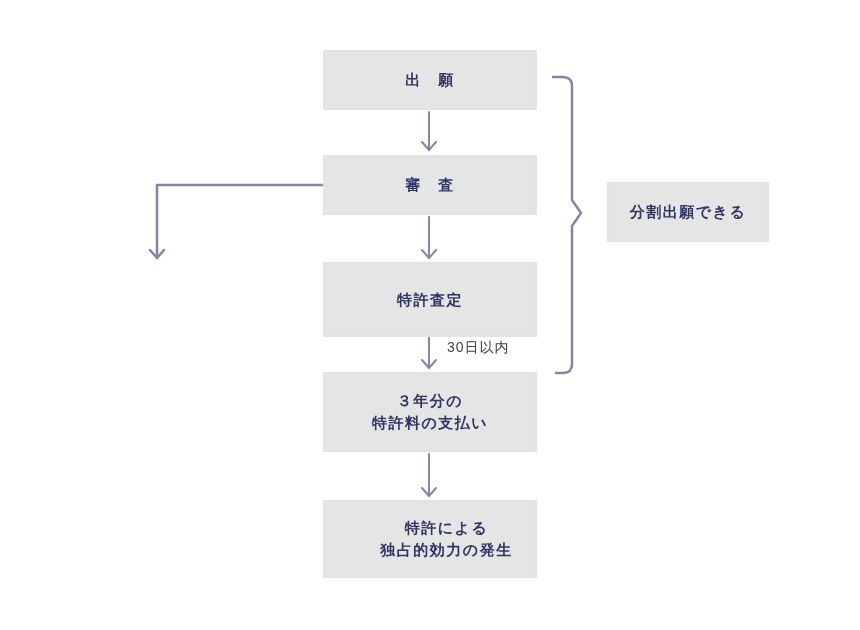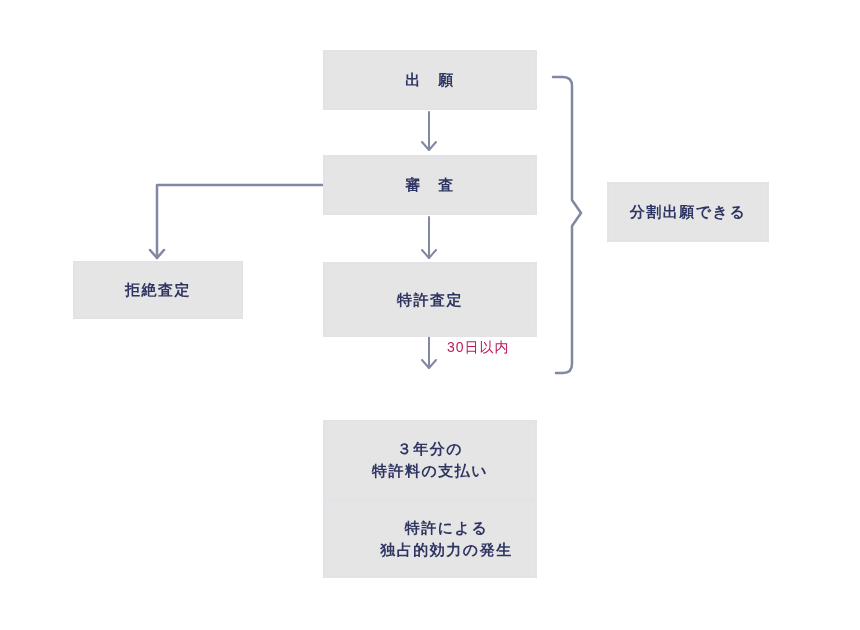--- a/index.html
+++ b/index.html
@@ -36,29 +36,29 @@
     font-size: 15px;
     line-height: 22px;
     letter-spacing: 1.5px;
     white-space: pre-line;
   }
   #node-application      { left: 323px; top:  50px; width: 214px; height: 60px; }
   #node-examination      { left: 323px; top: 155px; width: 214px; height: 60px; }
   #node-rejection        { left:  73px; top: 261px; width: 170px; height: 58px; }
   #node-patent-decision  { left: 323px; top: 262px; width: 214px; height: 75px; }
   #node-divisional       { left: 607px; top: 182px; width: 162px; height: 60px; }
-  #node-fee-payment      { left: 323px; top: 372px; width: 214px; height: 80px; margin-top: 48px; }
+  #node-fee-payment      { left: 323px; top: 372px; width: 214px; height: 80px; }
   #node-exclusive-effect { left: 323px; top: 500px; width: 214px; height: 78px; padding-left: 33px; }
   .edge-label {
     position: absolute;
     left: 447px;
     top: 339px;
     font-size: 14px;
     letter-spacing: 1px;
-    color: #be185d;
+    color: #404040;
   }
 </style>
 </head>
 <body>
 
 <div class="canvas">
 
   <svg class="connector-layer" width="860" height="630" viewBox="0 0 860 630" fill="none" stroke="#8287a3" stroke-width="2" stroke-linecap="round" stroke-linejoin="round">
 
     <g>
@@ -90,23 +90,20 @@
   </svg>
 
   <div class="node" id="node-application">
     <span>出　願</span>
   </div>
 
   <div class="node" id="node-examination">
     <span>審　査</span>
   </div>
 
-  <div class="node" id="node-rejection">
-    <span>拒絶査定</span>
-  </div>
 
   <div class="node" id="node-patent-decision">
     <span>特許査定</span>
   </div>
 
   <div class="node" id="node-divisional">
     <span>分割出願できる</span>
   </div>
 
   <div class="node" id="node-fee-payment">

